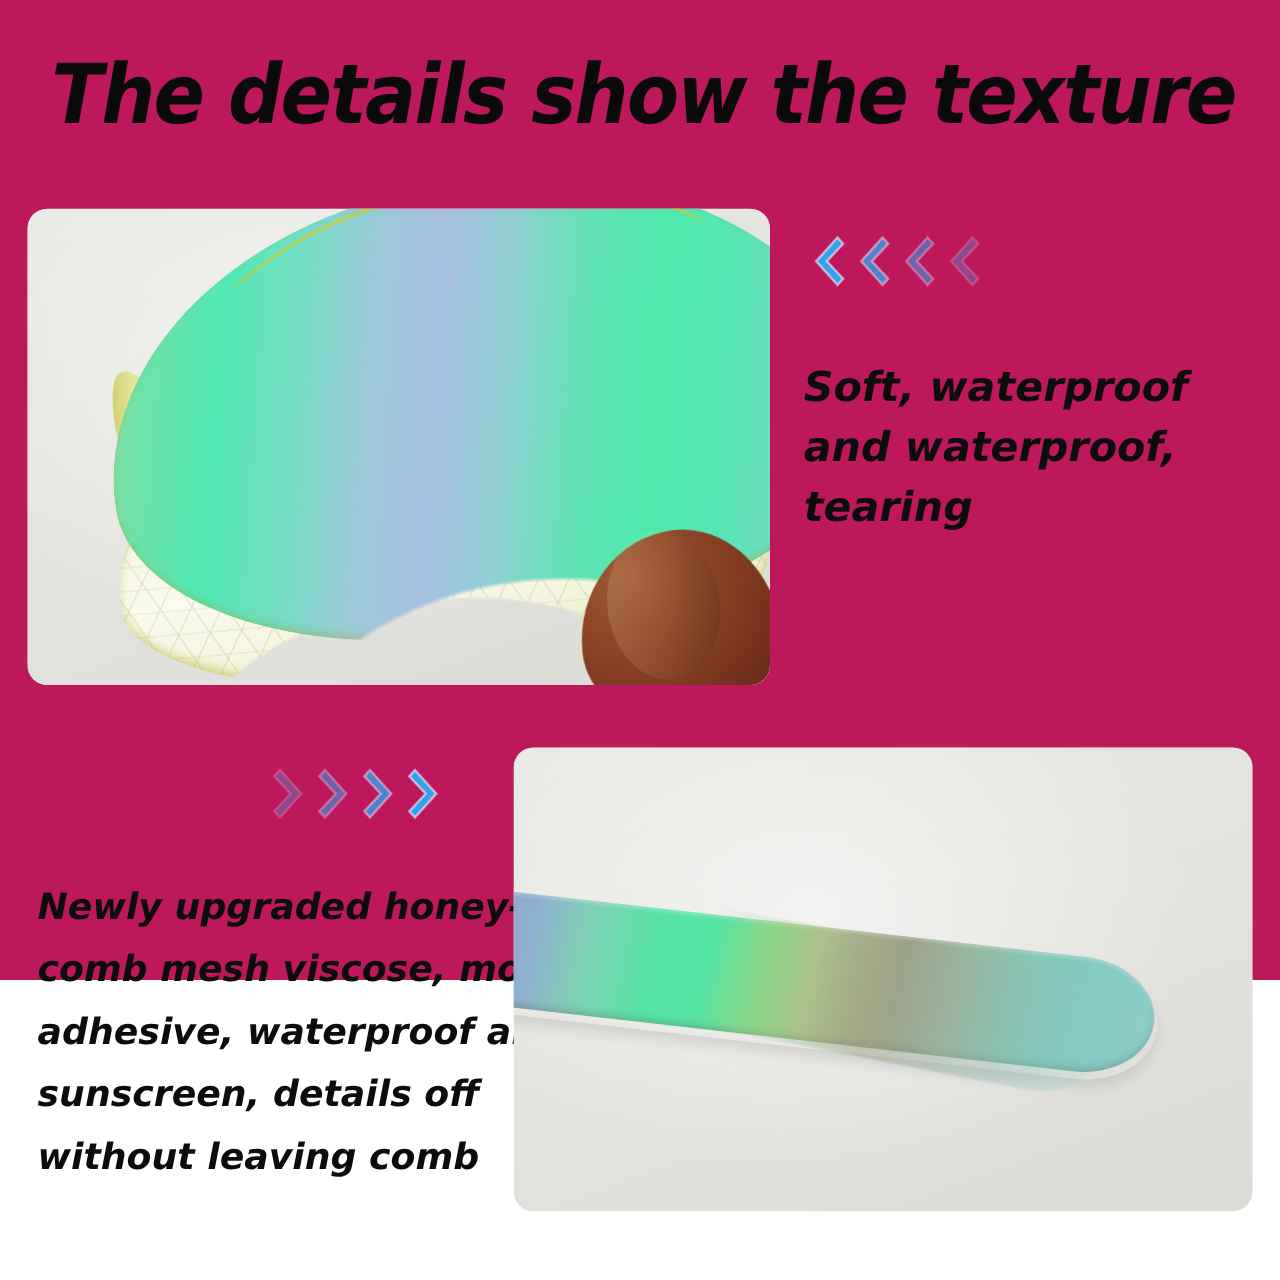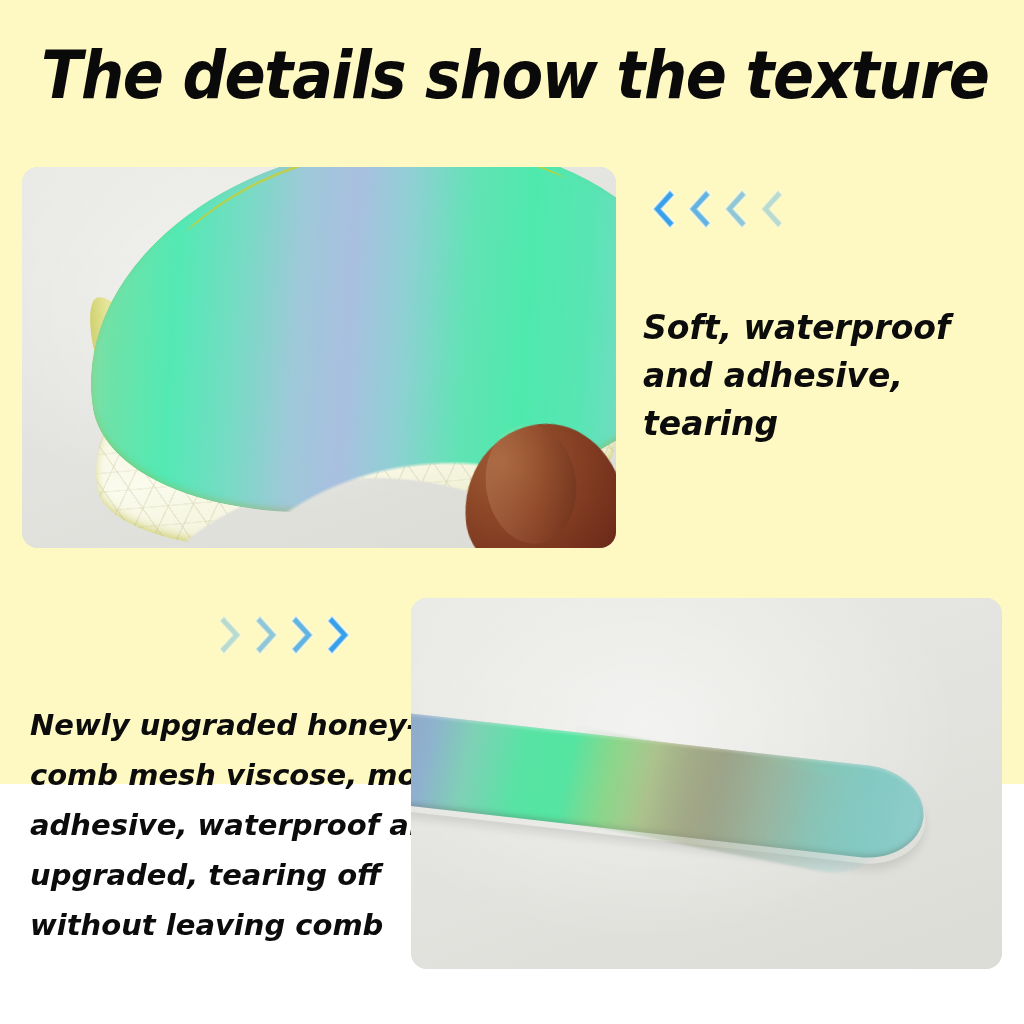--- a/index.html
+++ b/index.html
@@ -13,21 +13,21 @@
     background: #ffffff;
     font-family: "DejaVu Sans", sans-serif;
     overflow: hidden;
     position: relative;
   }
 
   #page {
     position: relative;
     width: 1024px;
     height: 784px;
-    background: #fef9c3;
+    background: #be185d;
   }
 
   
   .page-title {
     position: absolute;
     left: 0;
     top: 38px;
     width: 1024px;
     text-align: center;
     font-family: "DejaVu Sans", sans-serif;
@@ -268,21 +268,21 @@
   
   .body-copy {
     position: absolute;
     color: #0c0c0c;
     font-family: "DejaVu Sans", sans-serif;
     font-style: italic;
     font-weight: 600;
   }
   #copy-right {
     left: 643px;
-    top: 304px;
+    top: 286px;
     width: 370px;
     font-size: 33px;
     line-height: 48px;
   }
   #copy-left {
     left: 30px;
     top: 700px;
     width: 375px;
     font-size: 29px;
     line-height: 50px;
@@ -325,21 +325,21 @@
     <svg class="chev" viewBox="0 0 34 46" style="color:#37a0e8;opacity:0.55">
       <path d="M26 4 L9 23 L26 42 L30.5 37 L17.5 23 L30.5 9 Z"></path>
     </svg>
     <svg class="chev" viewBox="0 0 34 46" style="color:#37a0e8;opacity:0.34">
       <path d="M26 4 L9 23 L26 42 L30.5 37 L17.5 23 L30.5 9 Z"></path>
     </svg>
   </div>
 
   <div class="body-copy" id="copy-right">
     <span class="line">Soft, waterproof</span>
-    <span class="line">and adhesive,</span>
+    <span class="line">and waterproof,</span>
     <span class="line">tearing</span>
   </div>
 
   <div class="chevrons" id="chevrons-right">
     <svg class="chev" viewBox="0 0 34 46" style="color:#37a0e8;opacity:0.34">
       <path d="M8 4 L25 23 L8 42 L3.5 37 L16.5 23 L3.5 9 Z"></path>
     </svg>
     <svg class="chev" viewBox="0 0 34 46" style="color:#37a0e8;opacity:0.55">
       <path d="M8 4 L25 23 L8 42 L3.5 37 L16.5 23 L3.5 9 Z"></path>
     </svg>
@@ -348,21 +348,21 @@
     </svg>
     <svg class="chev" viewBox="0 0 34 46" style="color:#37a0e8;opacity:1">
       <path d="M8 4 L25 23 L8 42 L3.5 37 L16.5 23 L3.5 9 Z"></path>
     </svg>
   </div>
 
   <div class="body-copy" id="copy-left">
     <span class="line">Newly upgraded honey-</span>
     <span class="line">comb mesh viscose, more</span>
     <span class="line">adhesive, waterproof and</span>
-    <span class="line">upgraded, tearing off</span>
+    <span class="line">sunscreen, details off</span>
     <span class="line">without leaving comb</span>
   </div>
 
   <div class="photo-panel" id="photo-bottom">
     <div class="vignette"></div>
     <div class="strip-flat-shadow"></div>
     <div class="strip-flat"></div>
     <div class="strip-flat-curve"></div>
   </div>
 

